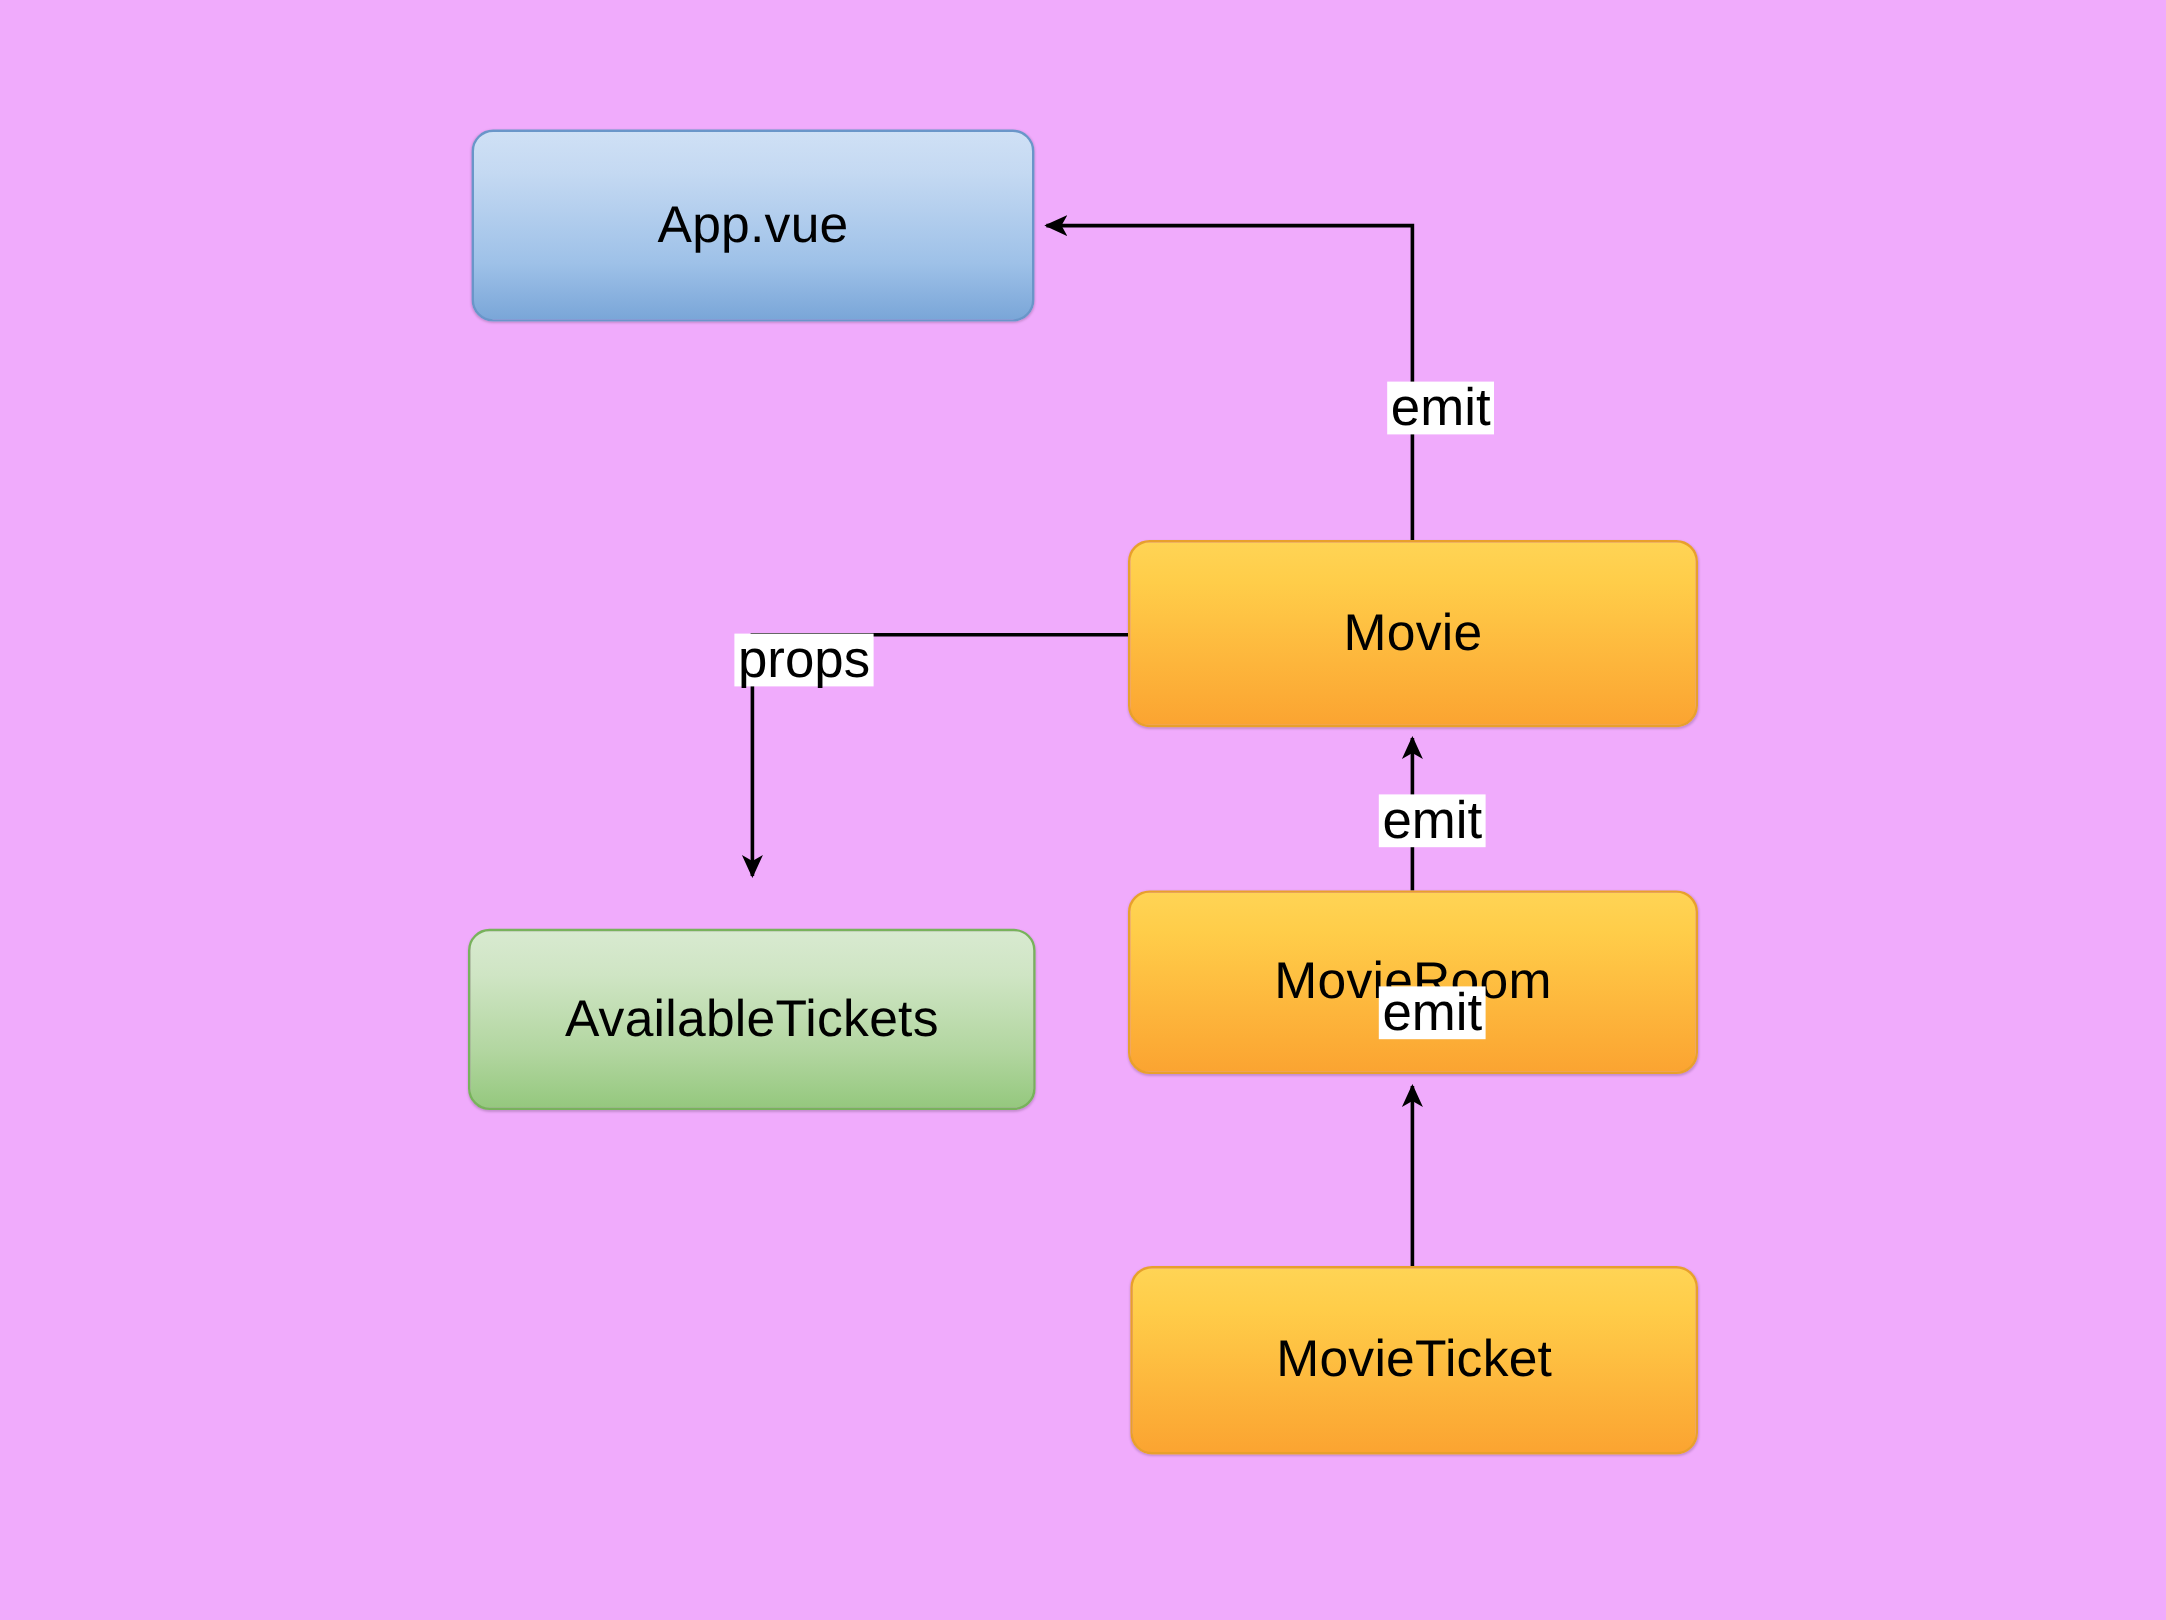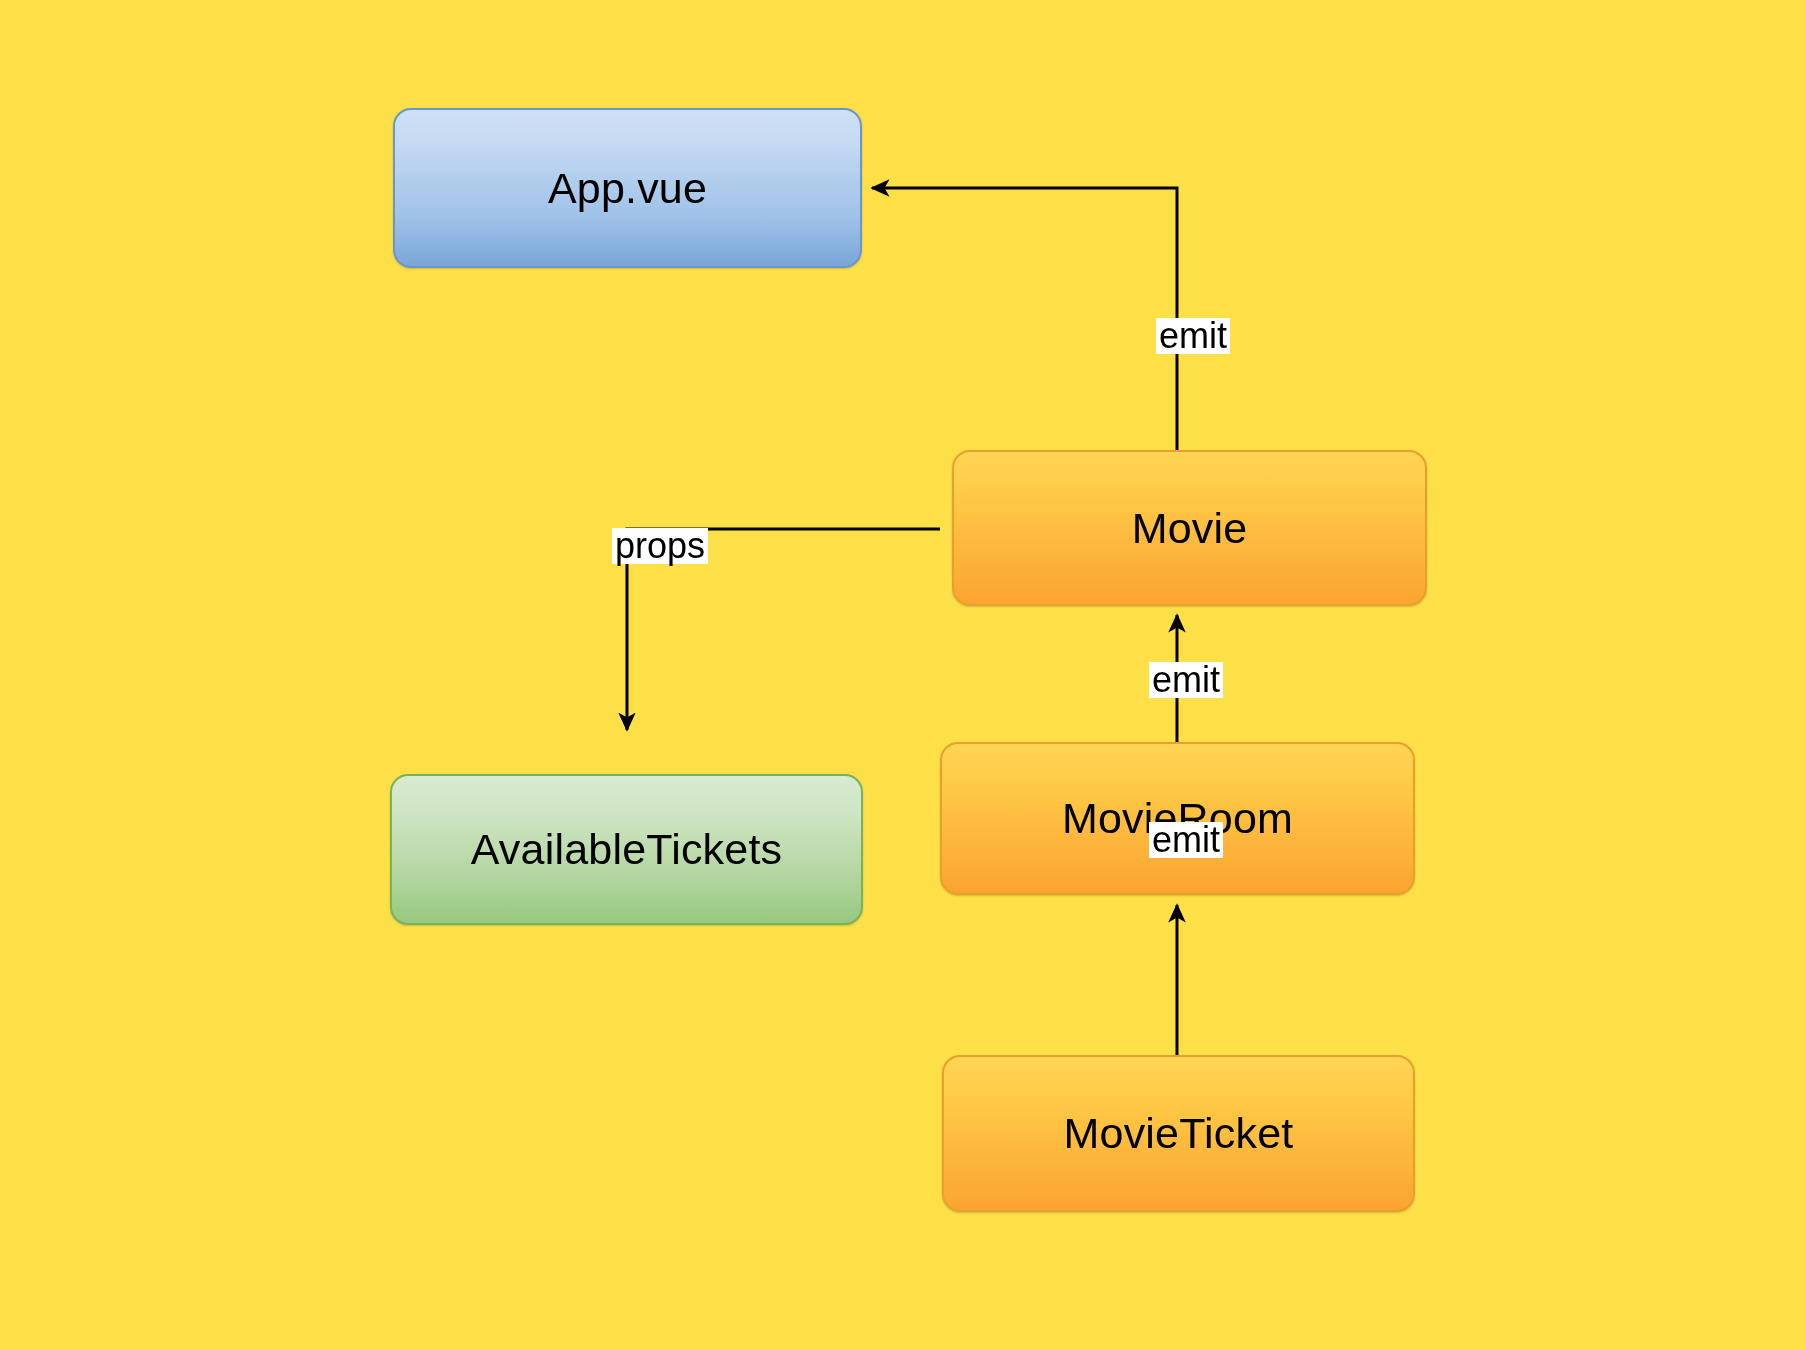--- a/index.html
+++ b/index.html
@@ -4,21 +4,21 @@
 <style>
   html, body {
     margin: 0;
     padding: 0;
     background: #ffffff;
   }
   #canvas {
     position: relative;
     width: 1805px;
     height: 1350px;
-    background: #fde047;
+    background: #f0abfc;
     overflow: hidden;
     font-family: "Liberation Sans", sans-serif;
   }
   .node {
     position: absolute;
     box-sizing: border-box;
     display: flex;
     align-items: center;
     justify-content: center;
     border-radius: 18px;
@@ -44,21 +44,21 @@
     border-color: #78b25c;
     box-shadow: 0 1px 2px rgba(0,0,0,0.18);
   }
   .node.orange {
     background: linear-gradient(to bottom, #ffd455 0%, #ffcd49 22%, #fdb63c 65%, #fba431 100%);
     border-color: #e8a02c;
     box-shadow: 0 1px 2px rgba(0,0,0,0.18);
   }
   .edge-label {
     position: absolute;
-    font-size: 36px;
+    font-size: 44px;
     color: #000000;
     line-height: 1;
     white-space: nowrap;
     background: #ffffff;
     padding: 0 3px;
   }
   #edges {
     position: absolute;
     left: 0;
     top: 0;
@@ -93,21 +93,21 @@
 
     <g>
       <path d="M 1177 1055 L 1177 905" fill="none" stroke="#000000" stroke-width="3" marker-end="url(#arrow-solid)"></path>
     </g>
   </svg>
 
   <div class="node blue" style="left:393px; top:108px; width:469px; height:160px;">
     <span class="node-label">App.vue</span>
   </div>
 
-  <div class="node orange" style="left:940px; top:450px; width:475px; height:156px;margin-left:12px;">
+  <div class="node orange" style="left:940px; top:450px; width:475px; height:156px;">
     <span class="node-label">Movie</span>
   </div>
 
   <div class="node green" style="left:390px; top:774px; width:473px; height:151px;">
     <span class="node-label">AvailableTickets</span>
   </div>
 
   <div class="node orange" style="left:940px; top:742px; width:475px; height:153px;text-align:right;">
     <span class="node-label">MovieRoom</span>
   </div>

